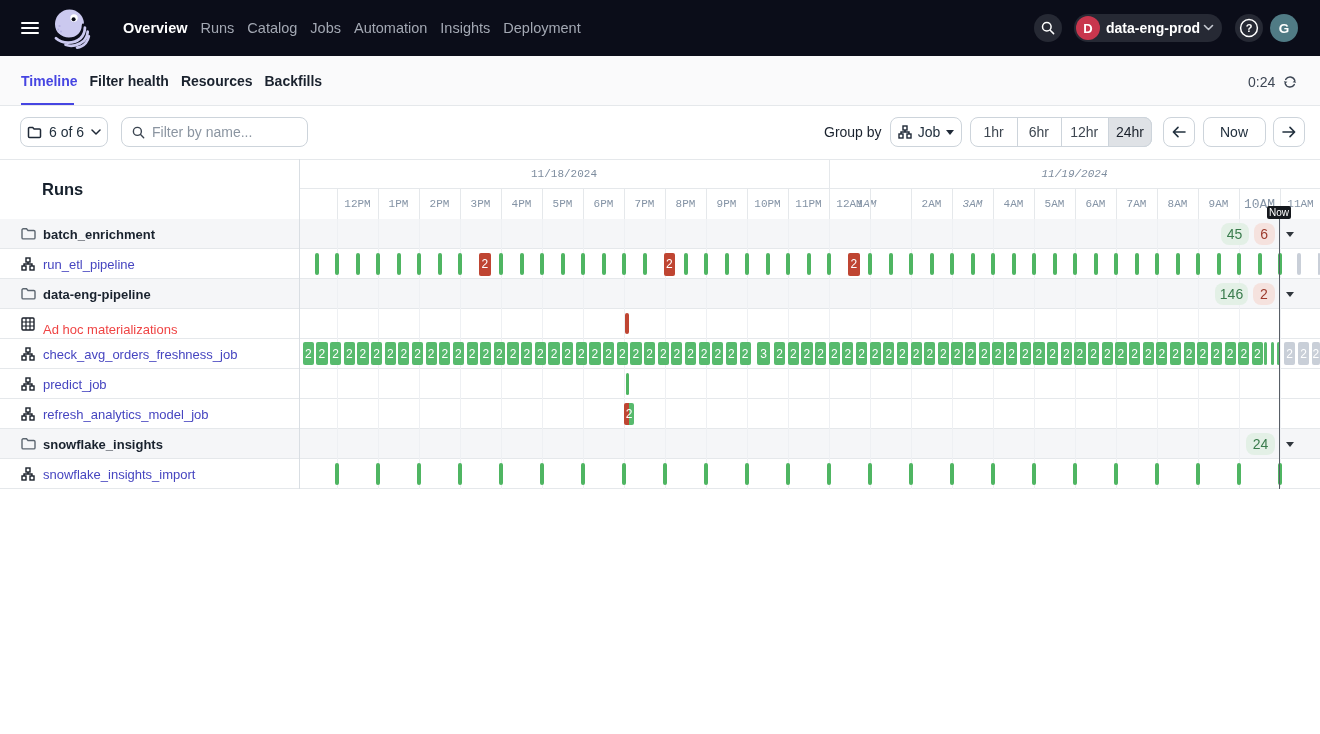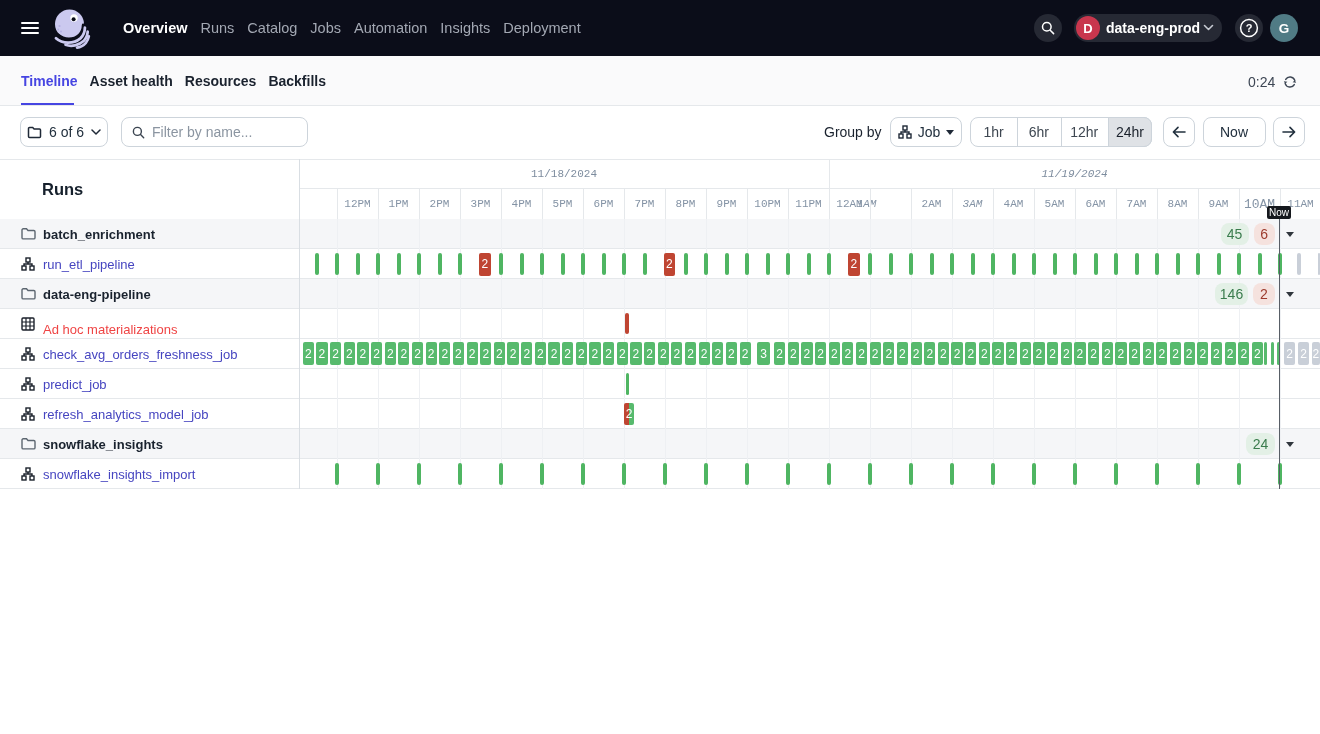--- a/index.html
+++ b/index.html
@@ -60,21 +60,21 @@
 </svg>
 <div class="abs" style="left:1235px;top:14px;width:28px;height:28px;border-radius:50%;background:#262934;"></div>
 <svg class="abs" style="left:1239px;top:18px;" width="20" height="20" viewBox="0 0 20 20">
 <circle cx="10" cy="10" r="8.4" fill="none" stroke="#fff" stroke-width="1.5"></circle>
 <text x="10" y="14" text-anchor="middle" fill="#fff" font-size="11" font-weight="700" font-family="Liberation Sans">?</text>
 </svg>
 <div class="abs flex" style="left:1270px;top:14px;width:28px;height:28px;border-radius:50%;background:#507B85;justify-content:center;color:#fff;font-size:13.5px;font-weight:600;">G</div>
 <div class="abs" style="left:0;top:56px;width:1320px;height:50px;background:#FAFAFB;border-bottom:1px solid #E5E8EB;"></div>
 <div class="abs flex" style="left:21px;top:56px;height:49px;gap:12px;">
 <span style="color:#4645E2;font-weight:600;font-size:14px;">Timeline</span>
-<span style="color:#1A222E;font-weight:600;font-size:14px;">Asset health</span>
+<span style="color:#1A222E;font-weight:600;font-size:14px;">Filter health</span>
 <span style="color:#1A222E;font-weight:600;font-size:14px;">Resources</span>
 <span style="color:#1A222E;font-weight:600;font-size:14px;">Backfills</span>
 </div>
 <div class="abs" style="left:21px;top:103px;width:53px;height:2px;background:#4645E2;"></div>
 <div class="abs" style="left:1248px;top:74px;font-size:14px;color:#3D4654;">0:24</div>
 <svg class="abs" style="left:1283px;top:75px;" width="14" height="14" viewBox="0 0 14 14">
 <path d="M2.2,8.6 A5,5 0 0 0 11.3,9.6" fill="none" stroke="#3D4654" stroke-width="1.5" stroke-linecap="round"></path>
 <path d="M11.8,5.4 A5,5 0 0 0 2.7,4.4" fill="none" stroke="#3D4654" stroke-width="1.5" stroke-linecap="round"></path>
 <path d="M0.8,6.2 L2.2,8.8 L4.4,6.8 Z" fill="#3D4654"></path>
 <path d="M13.2,7.8 L11.8,5.2 L9.6,7.2 Z" fill="#3D4654"></path>

